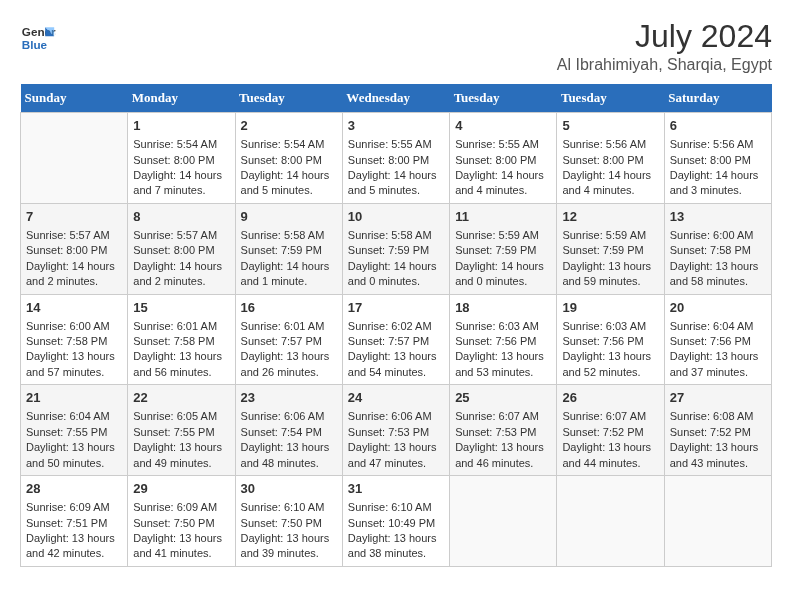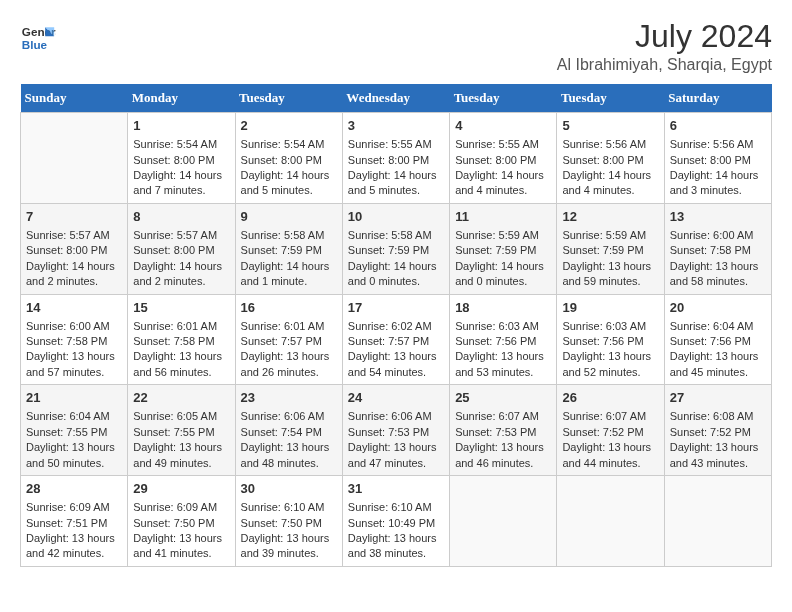--- a/index.html
+++ b/index.html
@@ -247,21 +247,21 @@
           <div>Sunrise: 6:03 AM</div>
           <div>Sunset: 7:56 PM</div>
           <div>Daylight: 13 hours</div>
           <div>and 52 minutes.</div>
         </td>
         <td>
           <span class="day-num">20</span>
           <div>Sunrise: 6:04 AM</div>
           <div>Sunset: 7:56 PM</div>
           <div>Daylight: 13 hours</div>
-          <div>and 45 minutes.</div>
+          <div>and 37 minutes.</div>
         </td>
       </tr>
       <tr>
         <td>
           <span class="day-num">21</span>
           <div>Sunrise: 6:04 AM</div>
           <div>Sunset: 7:55 PM</div>
           <div>Daylight: 13 hours</div>
           <div>and 50 minutes.</div>
         </td>

